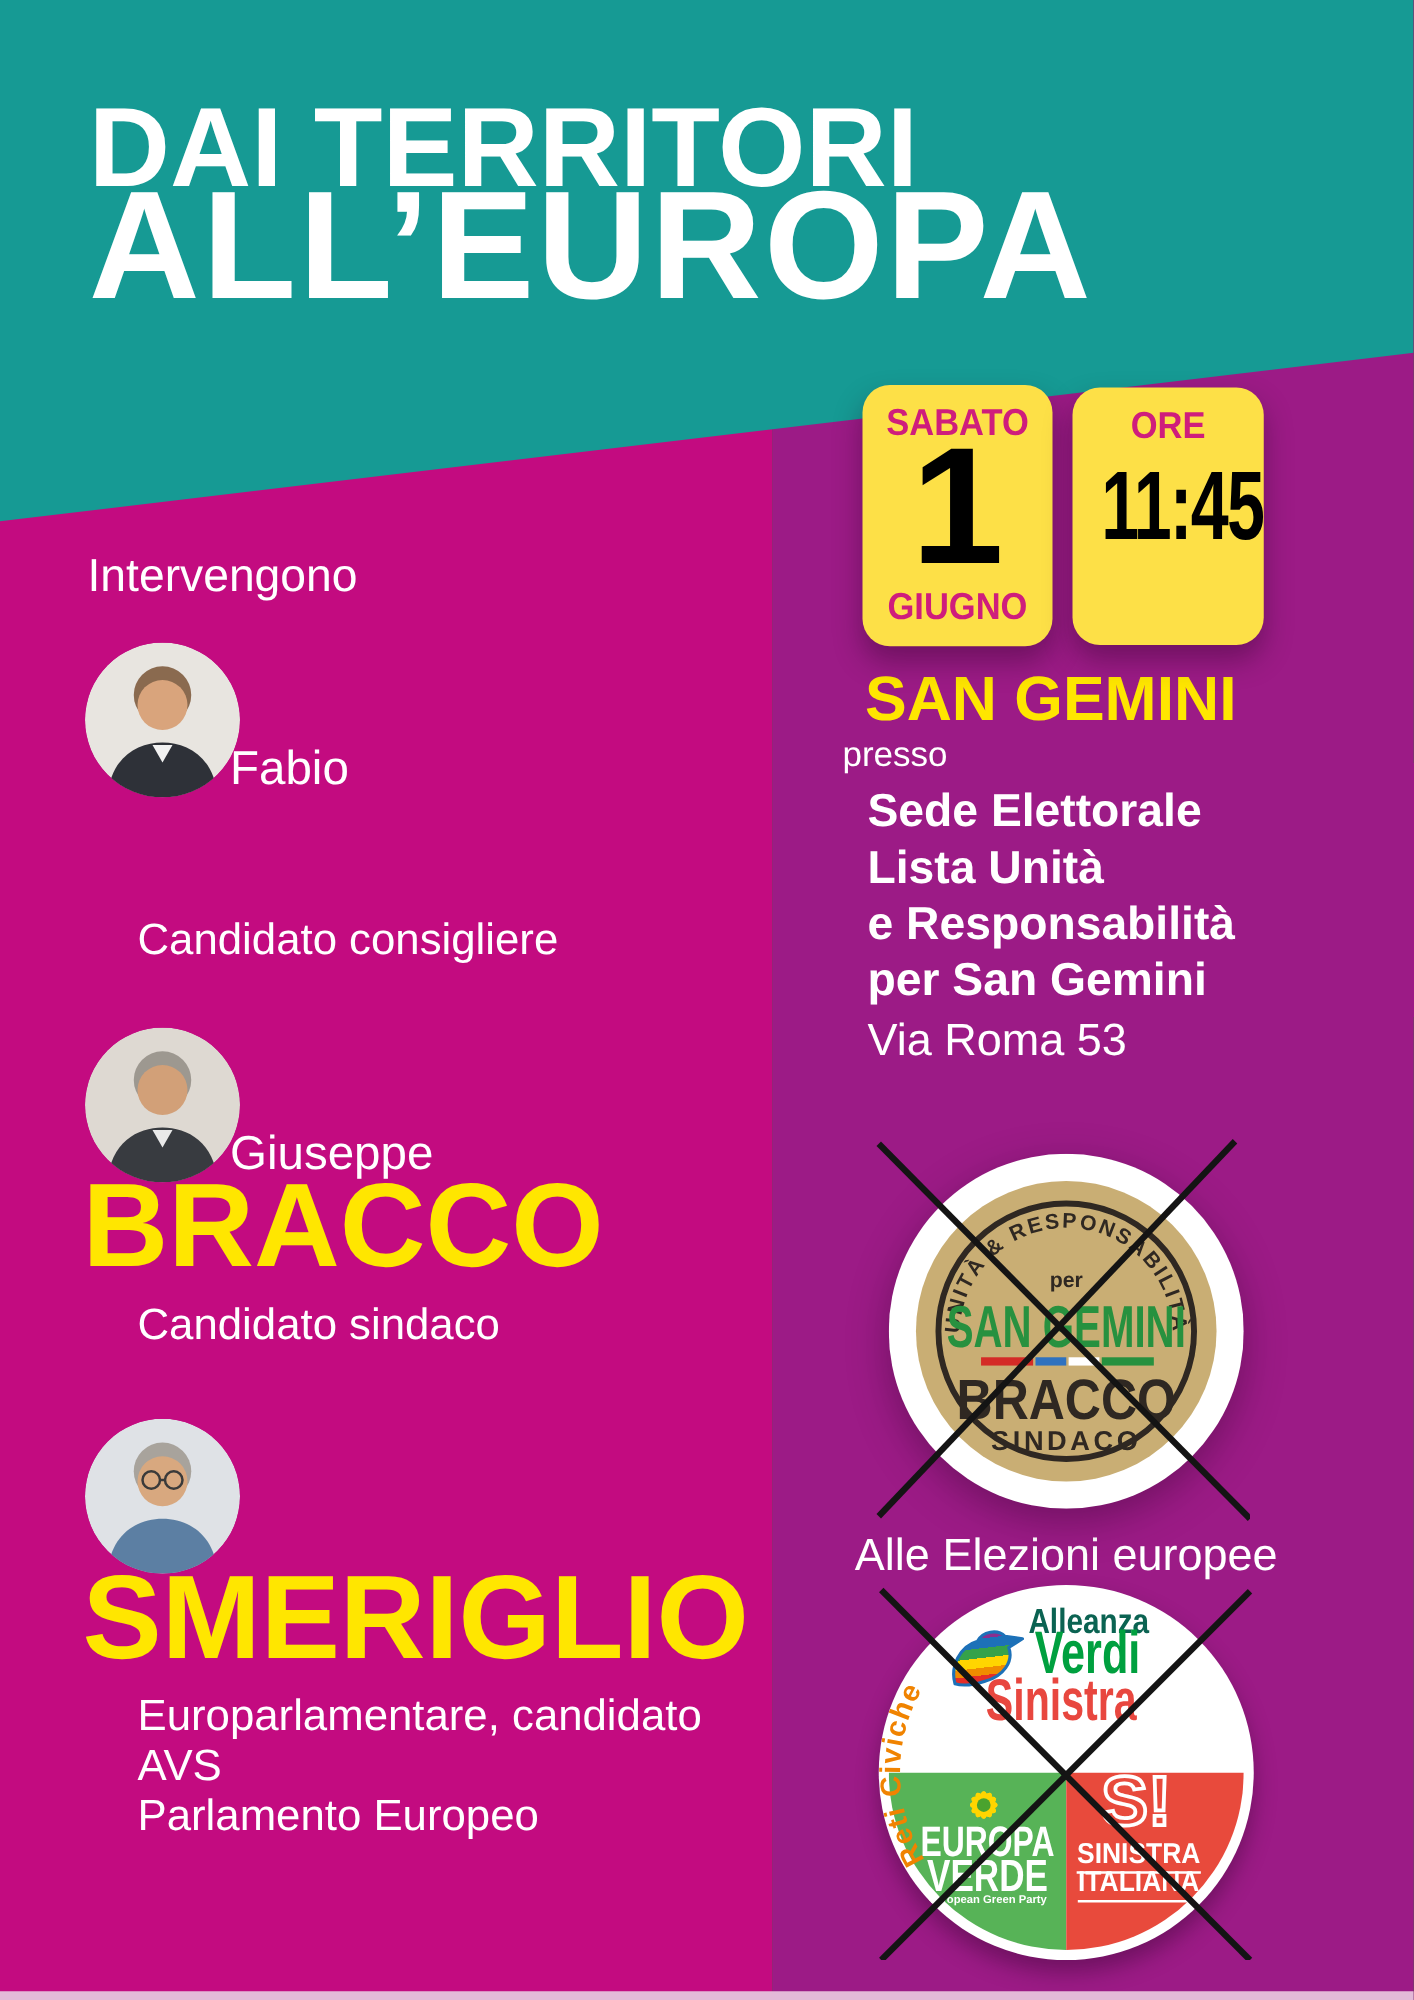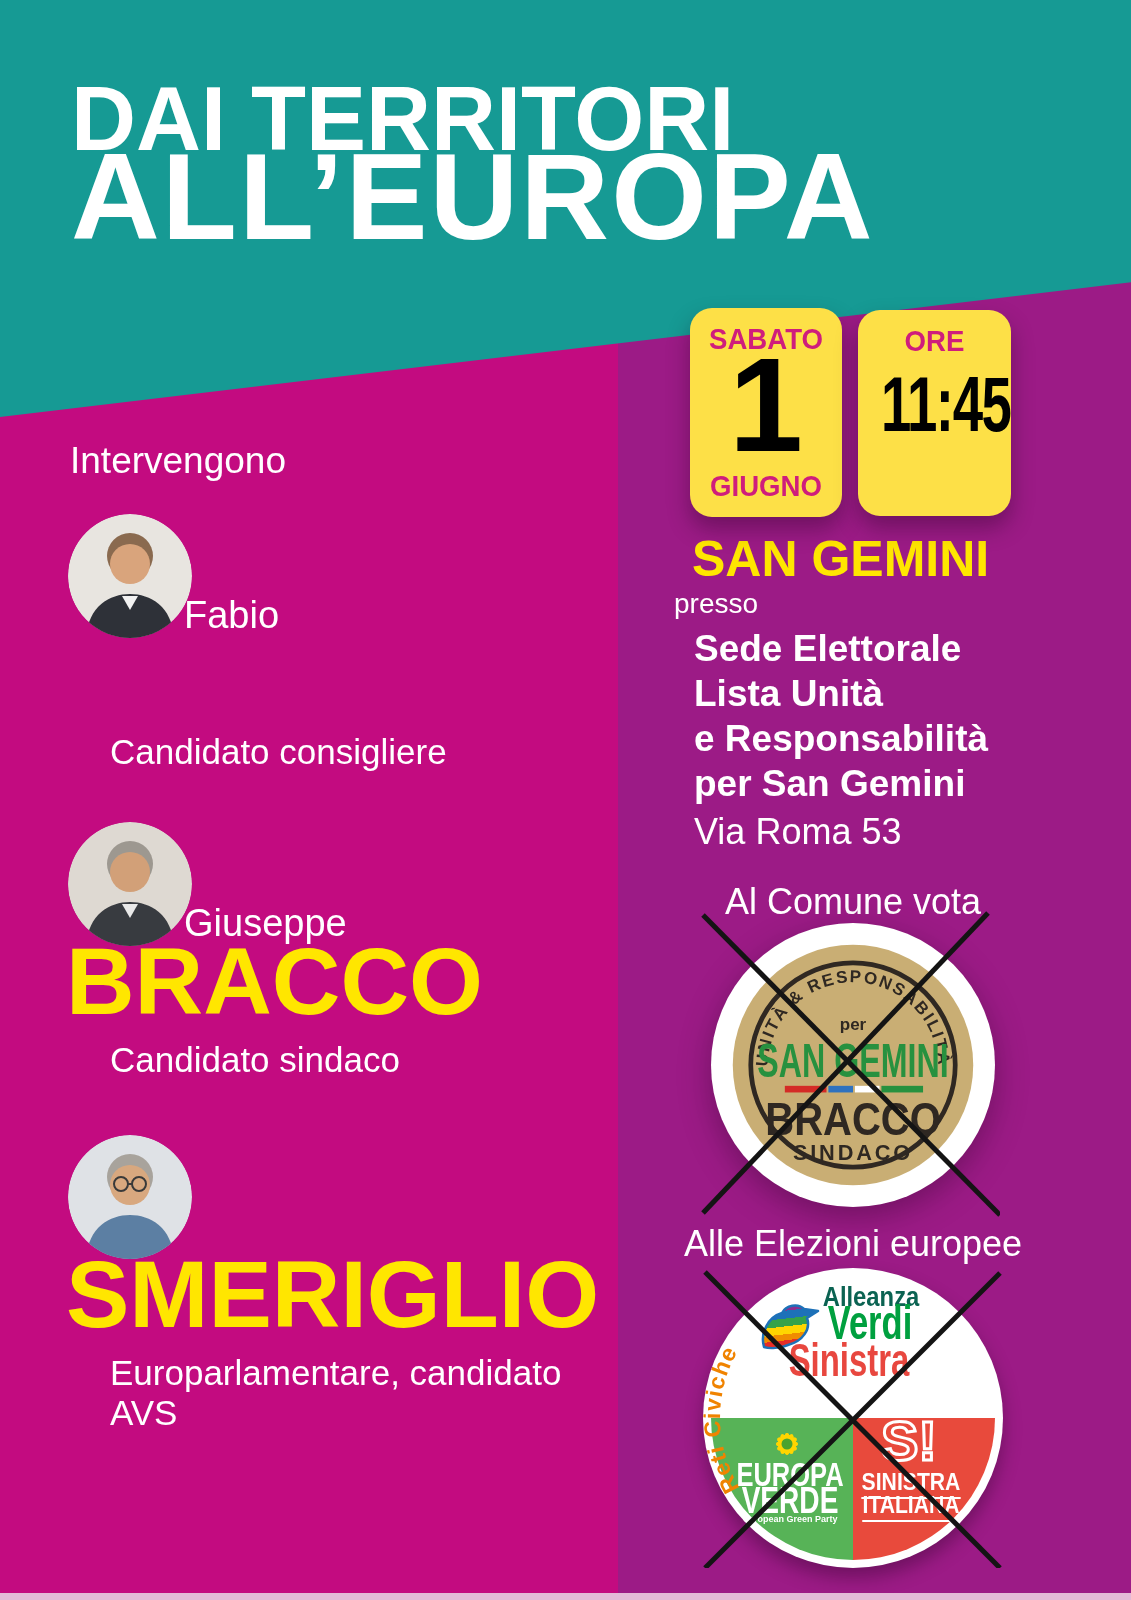--- a/index.html
+++ b/index.html
@@ -125,20 +125,21 @@
           <circle cx="53" cy="49" r="7"></circle>
             <circle cx="71" cy="49" r="7"></circle>
             <path d="M60,49 L64,49"></path>
         </g>
         <path d="M18,124 C20,92 42,80 62,80 C82,80 104,92 106,124 Z" fill="#5c7fa3"></path>
       </svg>
     </div>
     <div class="sp-last">SMERIGLIO</div>
     <div class="sp-role">
       <span>Europarlamentare, candidato AVS</span>
+      <span>Parlamento Europeo</span>
     </div>
   </div>
 
   <div class="abs card card1">
     <div class="card-label c-top">SABATO</div>
     <div class="c1-num">1</div>
     <div class="card-label c1-month">GIUGNO</div>
   </div>
 
   <div class="abs card card2">
@@ -149,21 +150,20 @@
   <div class="abs city">SAN GEMINI</div>
   <div class="abs presso">presso</div>
   <div class="abs venue">
     <span>Sede Elettorale</span>
     <span>Lista Unità</span>
     <span>e Responsabilità</span>
     <span>per San Gemini</span>
   </div>
   <div class="abs address">Via Roma 53</div>
 
-  <div class="abs vote-label1">Al Comune vota</div>
 
   <div class="abs badge">
     <svg width="284" height="284" viewBox="0 0 300 300">
       <circle cx="150" cy="150" r="150" fill="#ffffff"></circle>
       <circle cx="150" cy="150" r="127" fill="#c9ae74"></circle>
       <circle cx="150" cy="150" r="108" fill="none" stroke="#2f2822" stroke-width="5"></circle>
       <path id="arcU" d="M 61,166 A 90,90 0 1 1 239,166" fill="none"></path>
       <text font-size="18" font-weight="700" fill="#2f2822" letter-spacing="2">
         <textPath href="#arcU" startOffset="50%" text-anchor="middle">UNITÀ &amp; RESPONSABILITÀ</textPath>
       </text>

